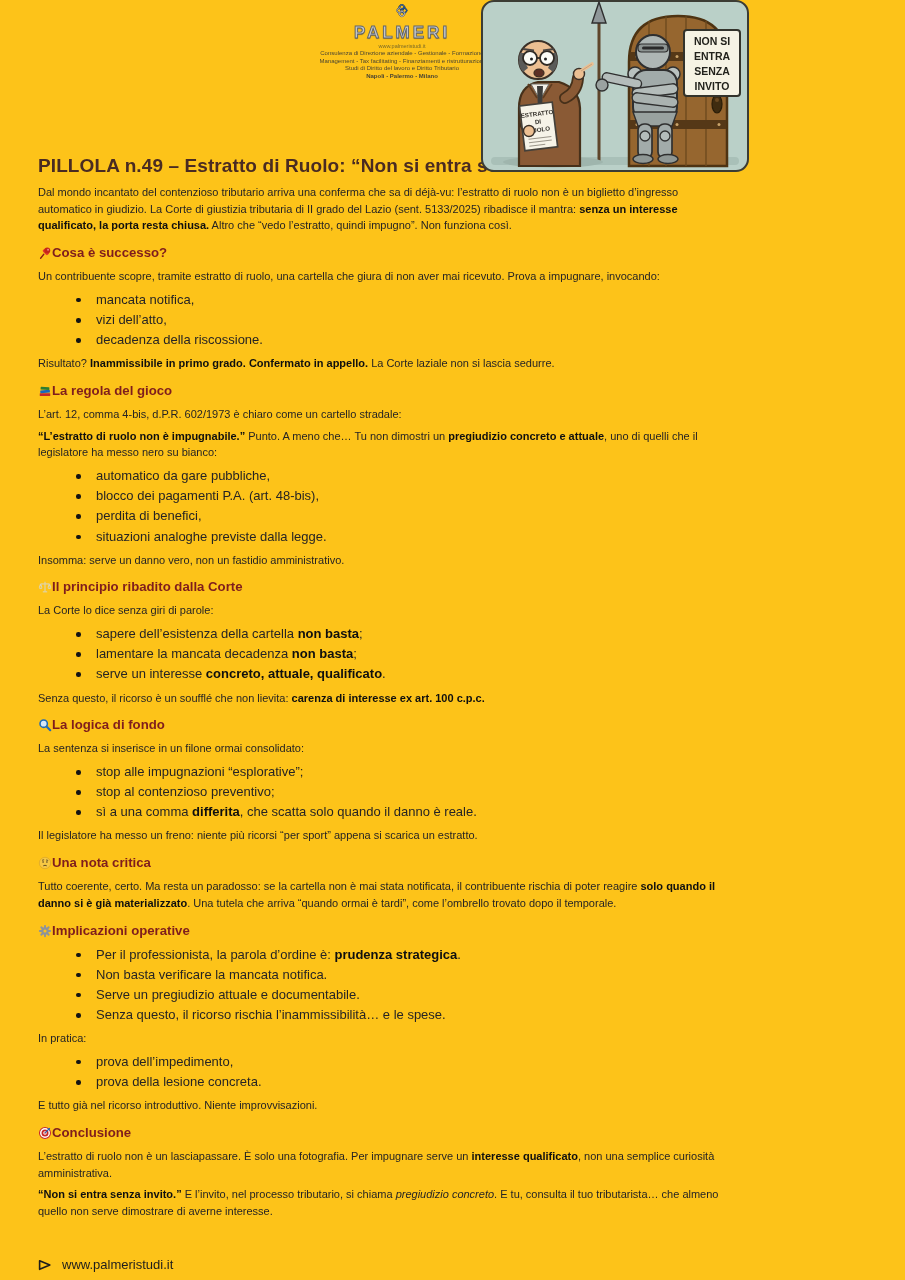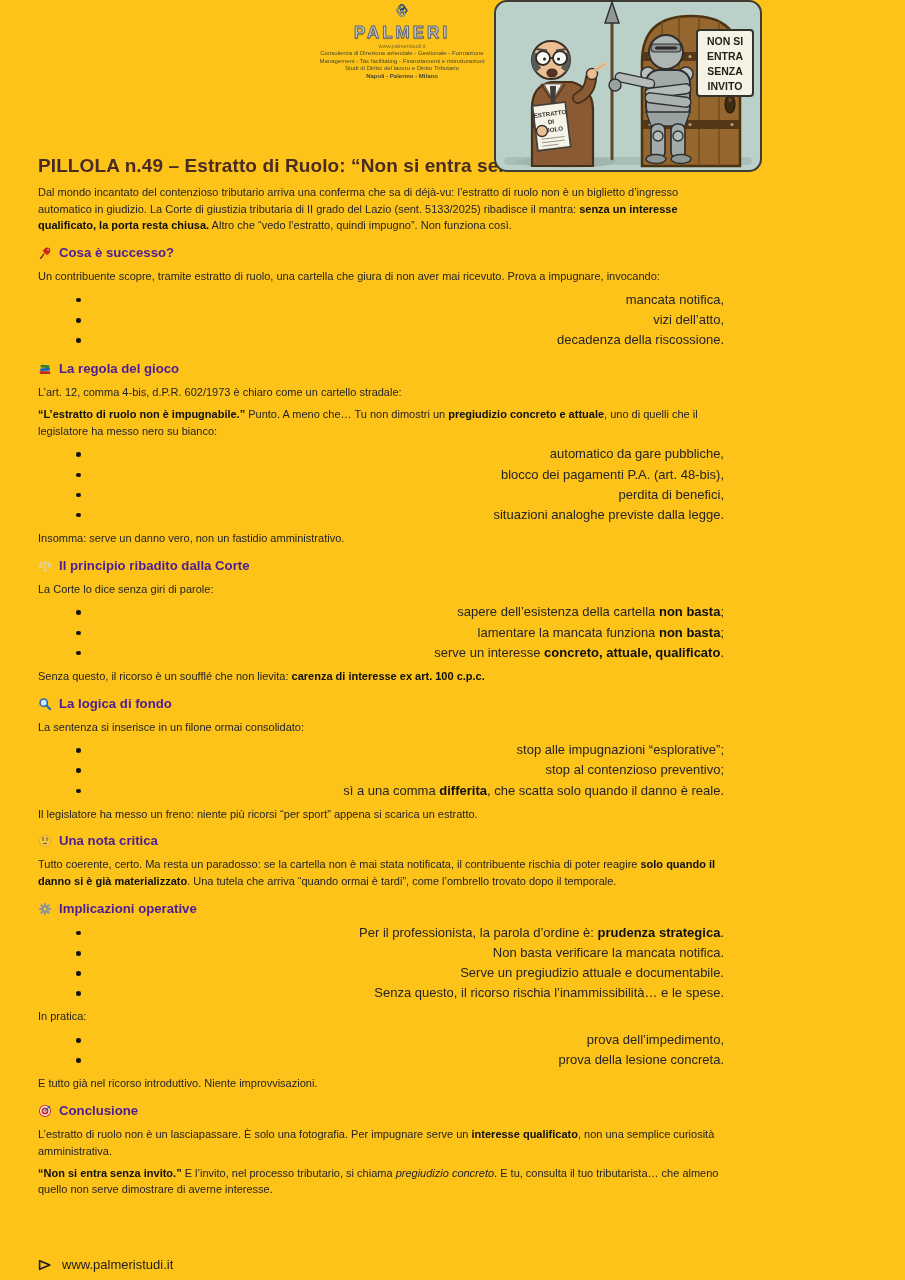--- a/index.html
+++ b/index.html
@@ -15,37 +15,37 @@
   .logo{position:absolute;left:302px;top:4px;width:200px;text-align:center;}
   .logo svg{display:block;margin:0 auto;}
   .brand{
     font-size:17px;font-weight:800;letter-spacing:3px;color:#c3c6ca;
     -webkit-text-stroke:0.9px #5f646b;text-shadow:0 1px 1px rgba(40,40,40,.45);
     margin-top:1px;
   }
   .logo-line{font-size:6px;line-height:7.5px;color:#4c4632;}
   .logo-url{font-size:5.5px;line-height:7px;color:#7a6a28;}
   .logo-cities{font-weight:700;}
-  .cartoon{position:absolute;top:0;right:0;width:268px;height:172px;}
+  .cartoon{position:absolute;top:0;right:13px;width:268px;height:172px;}
   
   h1{
     margin:8px 38px 6px;font-size:19px;line-height:24px;font-weight:700;
     color:#4a2b22;letter-spacing:.1px;
   }
   main{margin:0 38px;}
   p.para{margin:5px 0;font-size:11px;line-height:1.52;color:#262424;}
   .sec-h{
-    margin:9px 0 4px;display:flex;align-items:center;gap:7px;
-    font-size:13.2px;font-weight:700;color:#4c1d95;line-height:20px;
+    margin:9px 0 4px;display:flex;align-items:center;
+    font-size:13.2px;font-weight:700;color:#7f1d1d;line-height:20px;
   }
   .icn{display:inline-flex;}
   .icn svg{width:14px;height:14px;display:block;}
   ul.blist{list-style:none;margin:4px 0;padding:0 0 0 58px;}
   ul.blist li{
-    position:relative;font-size:13px;line-height:1.55;color:#262424;margin:0;text-align:right;
+    position:relative;font-size:13px;line-height:1.55;color:#262424;margin:0;
   }
   ul.blist li::before{
     content:"";position:absolute;left:-20px;top:8px;width:4.5px;height:4.5px;
     border-radius:50%;background:#141414;
   }
   .b{font-weight:700;color:#0f0f0f;}
   .i{font-style:italic;}
   footer{
     position:absolute;left:38px;bottom:8px;display:flex;align-items:center;gap:10px;
     font-size:13px;color:#1d1d1d;
@@ -182,20 +182,21 @@
           </svg>
         </span>
         <span>Cosa è successo?</span>
       </div>
       <p class="para"><span>Un contribuente scopre, tramite estratto di ruolo, una cartella che giura di non aver mai ricevuto. Prova a impugnare, invocando:</span></p>
       <ul class="blist">
         <li><span>mancata notifica,</span></li>
         <li><span>vizi dell’atto,</span></li>
         <li><span>decadenza della riscossione.</span></li>
       </ul>
+      <p class="para"><span>Risultato? </span><span class="b">Inammissibile in primo grado. Confermato in appello.</span><span> La Corte laziale non si lascia sedurre.</span></p>
       <div class="sec-h">
         <span class="icn">
           <svg viewBox="0 0 16 16">
             <rect x="2" y="10.6" width="12" height="3.2" rx="0.6" fill="#c62828"></rect>
             <rect x="2.6" y="7" width="11" height="3.2" rx="0.6" fill="#1565c0" transform="rotate(-4 8 8.6)"></rect>
             <rect x="3" y="3.4" width="10" height="3.2" rx="0.6" fill="#2e7d32" transform="rotate(3 8 5)"></rect>
           </svg>
         </span>
         <span>La regola del gioco</span>
       </div>
@@ -218,21 +219,21 @@
               <path d="M1.5 8.5 A1.6 1.6 0 0 0 4.5 8.5 M11.5 8.5 A1.6 1.6 0 0 0 14.5 8.5"></path>
               <path d="M5.5 13.5 H10.5"></path>
             </g>
           </svg>
         </span>
         <span>Il principio ribadito dalla Corte</span>
       </div>
       <p class="para"><span>La Corte lo dice senza giri di parole:</span></p>
       <ul class="blist">
         <li><span>sapere dell’esistenza della cartella </span><span class="b">non basta</span><span>;</span></li>
-        <li><span>lamentare la mancata funziona </span><span class="b">non basta</span><span>;</span></li>
+        <li><span>lamentare la mancata decadenza </span><span class="b">non basta</span><span>;</span></li>
         <li><span>serve un interesse </span><span class="b">concreto, attuale, qualificato</span><span>.</span></li>
       </ul>
       <p class="para"><span>Senza questo, il ricorso è un soufflé che non lievita: </span><span class="b">carenza di interesse ex art. 100 c.p.c.</span></p>
       <div class="sec-h">
         <span class="icn">
           <svg viewBox="0 0 16 16">
             <circle cx="6.5" cy="6.5" r="4.2" fill="#d6e7f7" stroke="#1e6bb8" stroke-width="1.8"></circle>
             <path d="M9.8 9.8 L14 14" stroke="#1e6bb8" stroke-width="2.4" stroke-linecap="round"></path>
           </svg>
         </span>

